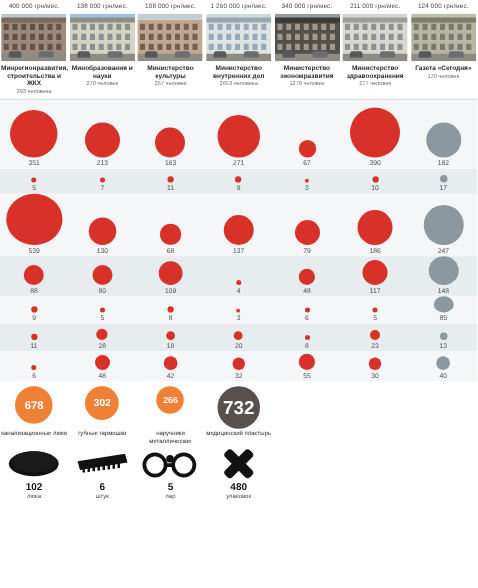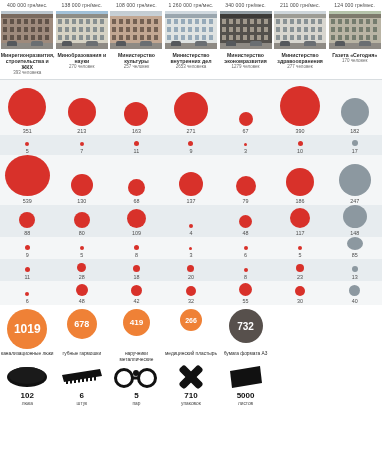--- a/index.html
+++ b/index.html
@@ -509,33 +509,30 @@
         </div>
         <div class="cell">
           <div class="bubble gray" style="width:11px;height:11px"></div>
           <div class="clabel">40</div>
         </div>
       </div>
     </div>
 
   <div class="totals" id="totals-row">
       <div class="tcell">
-        <div class="tbubble" style="width:40px;height:40px;font-size:12px">1019</div>
+        <div class="tbubble" style="width:30px;height:30px;font-size:9px">678</div>
       </div>
       <div class="tcell">
-        <div class="tbubble" style="width:30px;height:30px;font-size:9px">678</div>
-      </div>
-      <div class="tcell">
-        <div class="tbubble" style="width:27px;height:27px;font-size:8.1px">419</div>
+        <div class="tbubble" style="width:27px;height:27px;font-size:8.1px">302</div>
       </div>
       <div class="tcell">
         <div class="tbubble" style="width:22px;height:22px;font-size:7px">266</div>
       </div>
       <div class="tcell">
-        <div class="tbubble dark" style="width:34px;height:34px;font-size:10px">732</div>
+        <div class="tbubble dark" style="width:34px;height:34px;font-size:15px">732</div>
       </div>
     </div>
 
   <div class="legend" id="legend-row">
       <div class="lcell">
         <div class="ltitle">канализационные люки</div>
         <div class="licon">
           <svg width="44" height="24" viewBox="0 0 44 24">
             <ellipse cx="22" cy="12" rx="20" ry="10" fill="#111"></ellipse>
             <ellipse cx="22" cy="10.5" rx="18" ry="8.5" fill="#1a1a1a"></ellipse>
@@ -580,28 +577,18 @@
       <div class="lcell">
         <div class="ltitle">медицинский пластырь</div>
         <div class="licon">
           <svg width="30" height="28" viewBox="0 0 30 28">
             <g fill="#111">
               <rect x="11" y="0" width="8" height="28" rx="3" transform="rotate(45 15 14)"></rect>
               <rect x="11" y="0" width="8" height="28" rx="3" transform="rotate(-45 15 14)"></rect>
             </g>
           </svg>
         </div>
-        <div class="lval">710</div>
+        <div class="lval">480</div>
         <div class="lunit">упаковок</div>
       </div>
-      <div class="lcell">
-        <div class="ltitle">бумага формата А3</div>
-        <div class="licon">
-          <svg width="40" height="26" viewBox="0 0 40 26">
-            <path d="M4 7 L34 2 L36 19 L6 24 Z" fill="#111"></path>
-          </svg>
-        </div>
-        <div class="lval">5000</div>
-        <div class="lunit">листов</div>
-      </div>
     </div>
 
 </div>
 
 </body></html>

